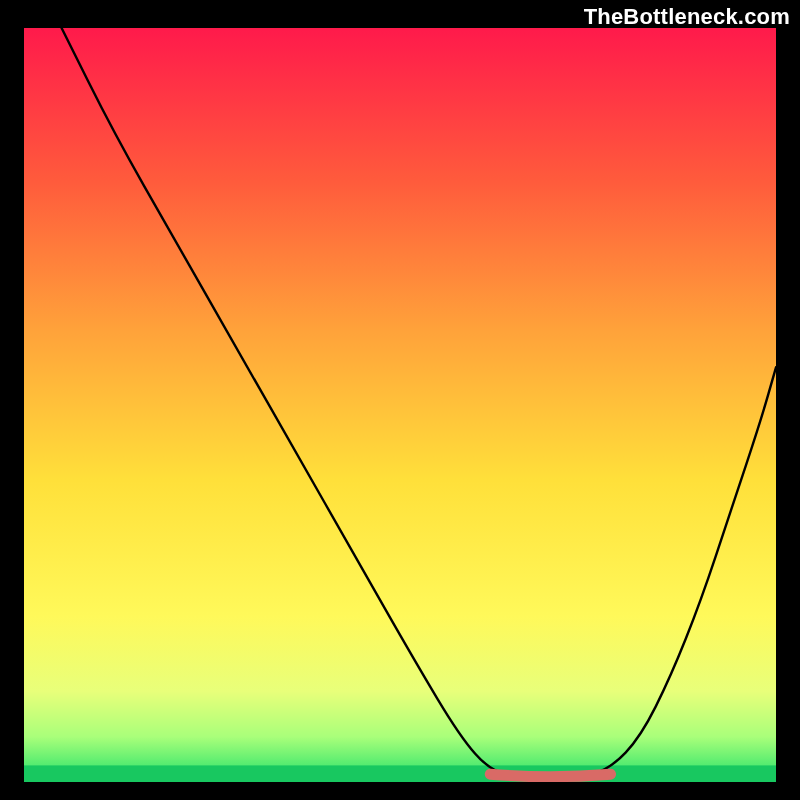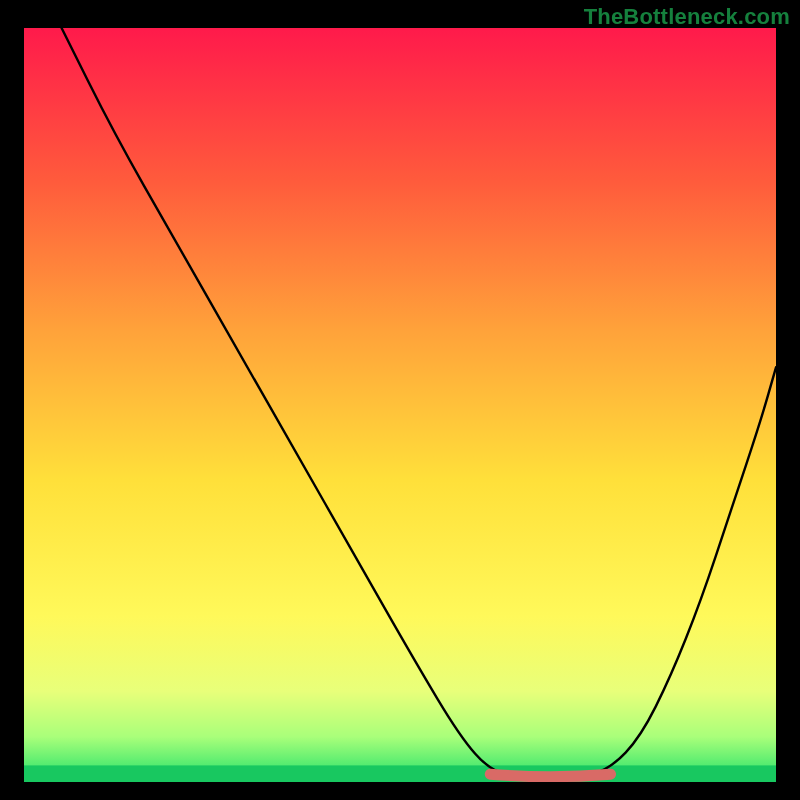--- a/index.html
+++ b/index.html
@@ -14,21 +14,21 @@
   .stage {
     position: relative;
     width: 800px;
     height: 800px;
     background: #000;
   }
   .watermark {
     position: absolute;
     top: 4px;
     right: 10px;
-    color: #15803d;
+    color: #ffffff;
     font-size: 22px;
     font-weight: 600;
     letter-spacing: 0.2px;
     user-select: none;
   }
   svg { display: block; }
 </style>
 </head>
 <body>
 

